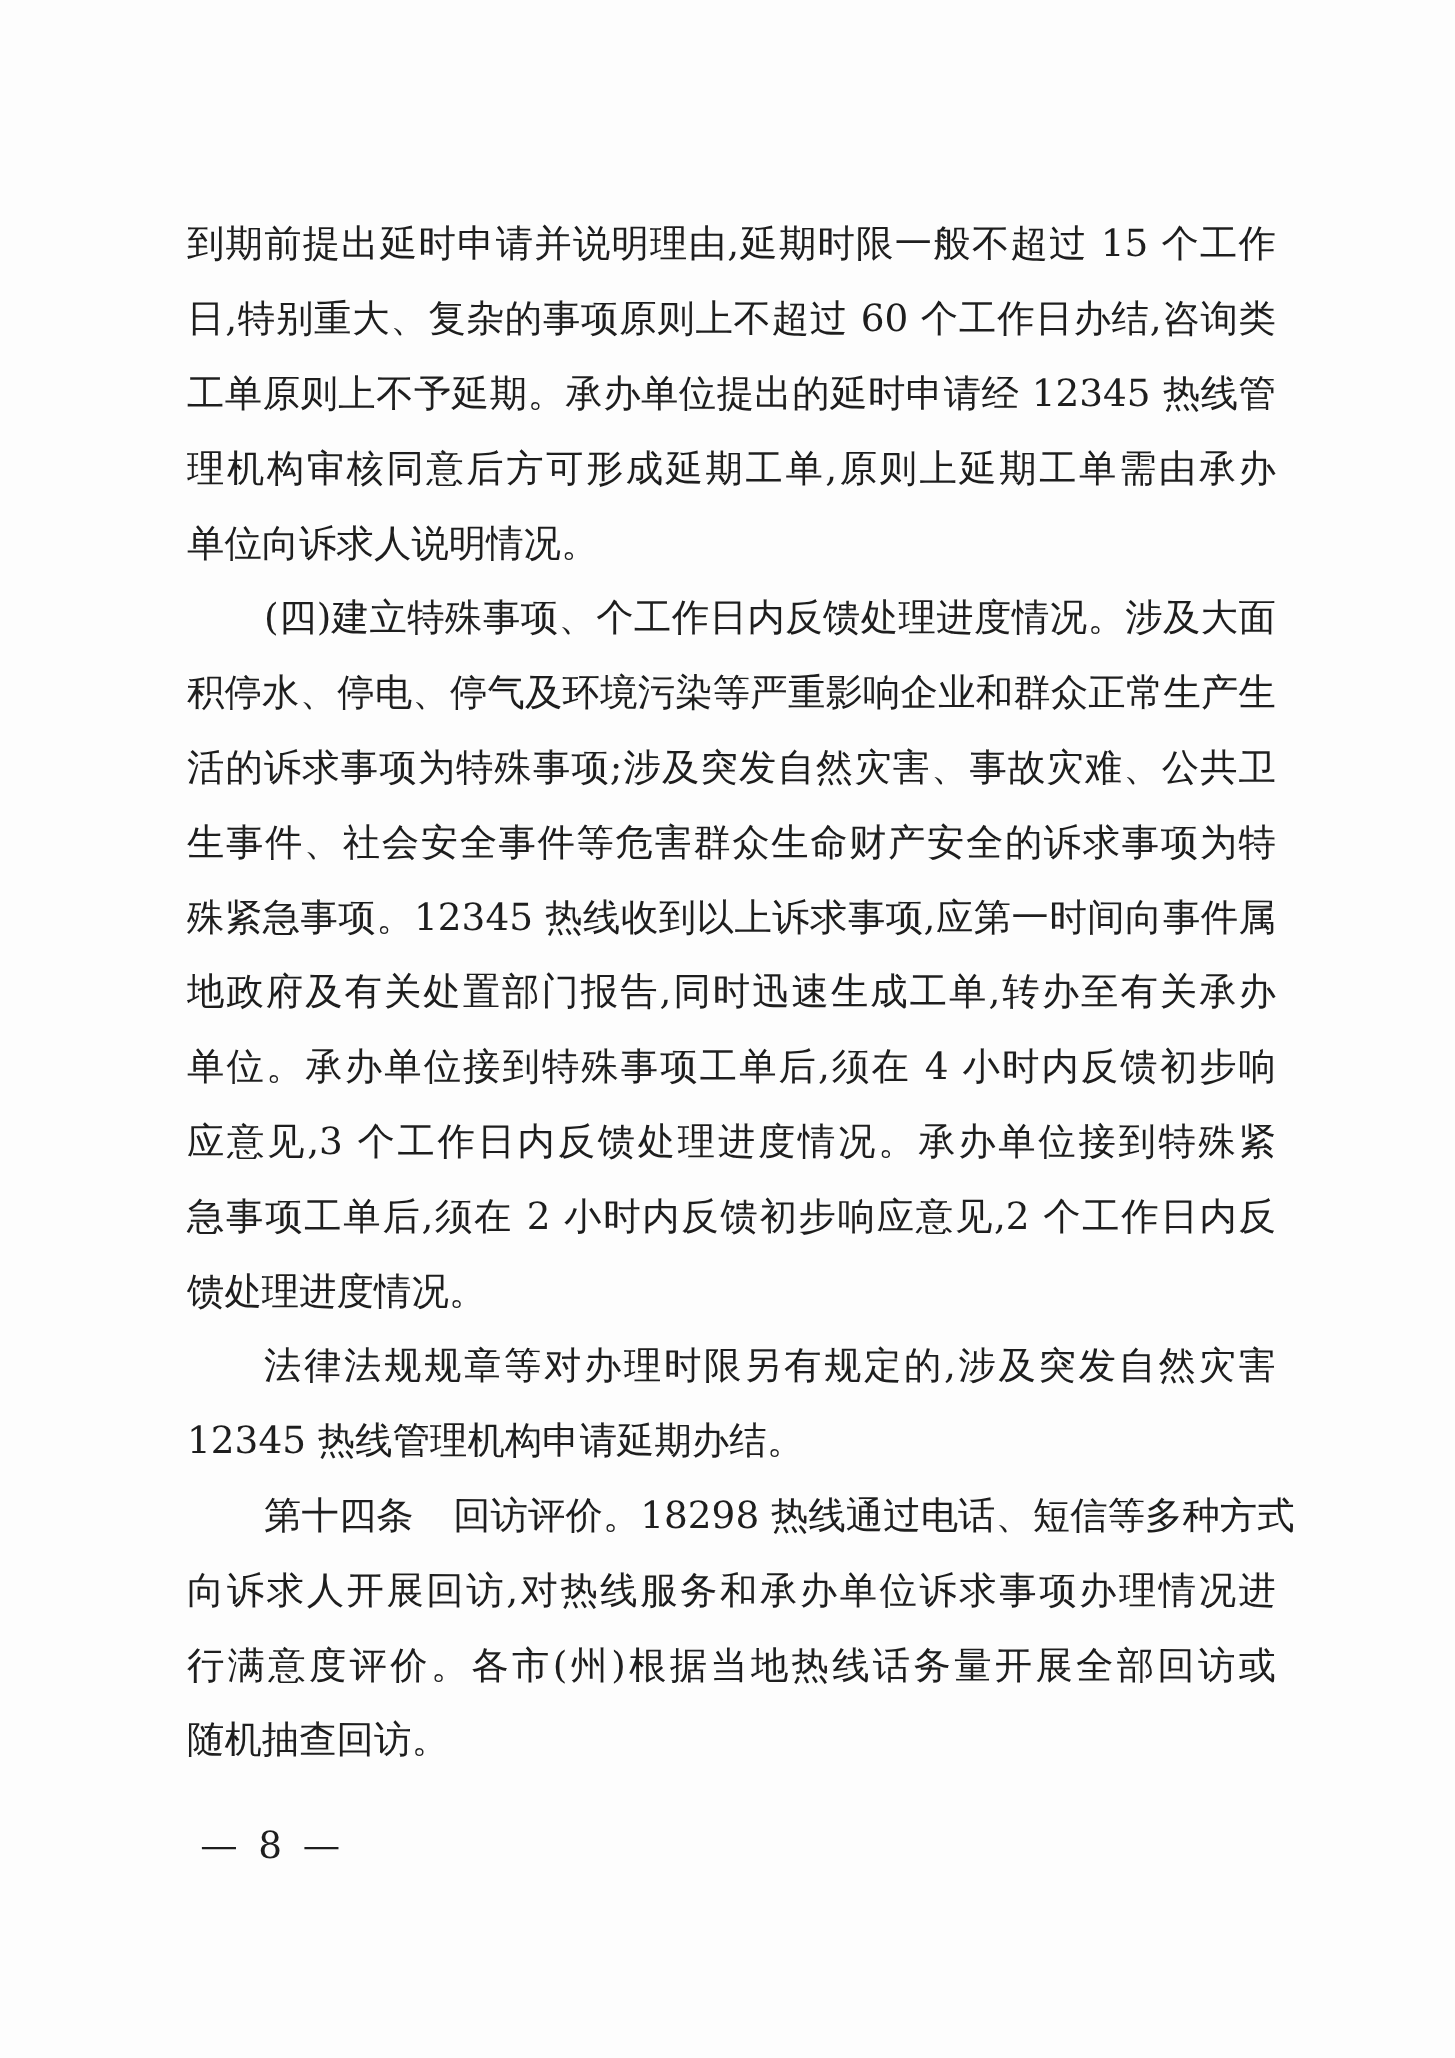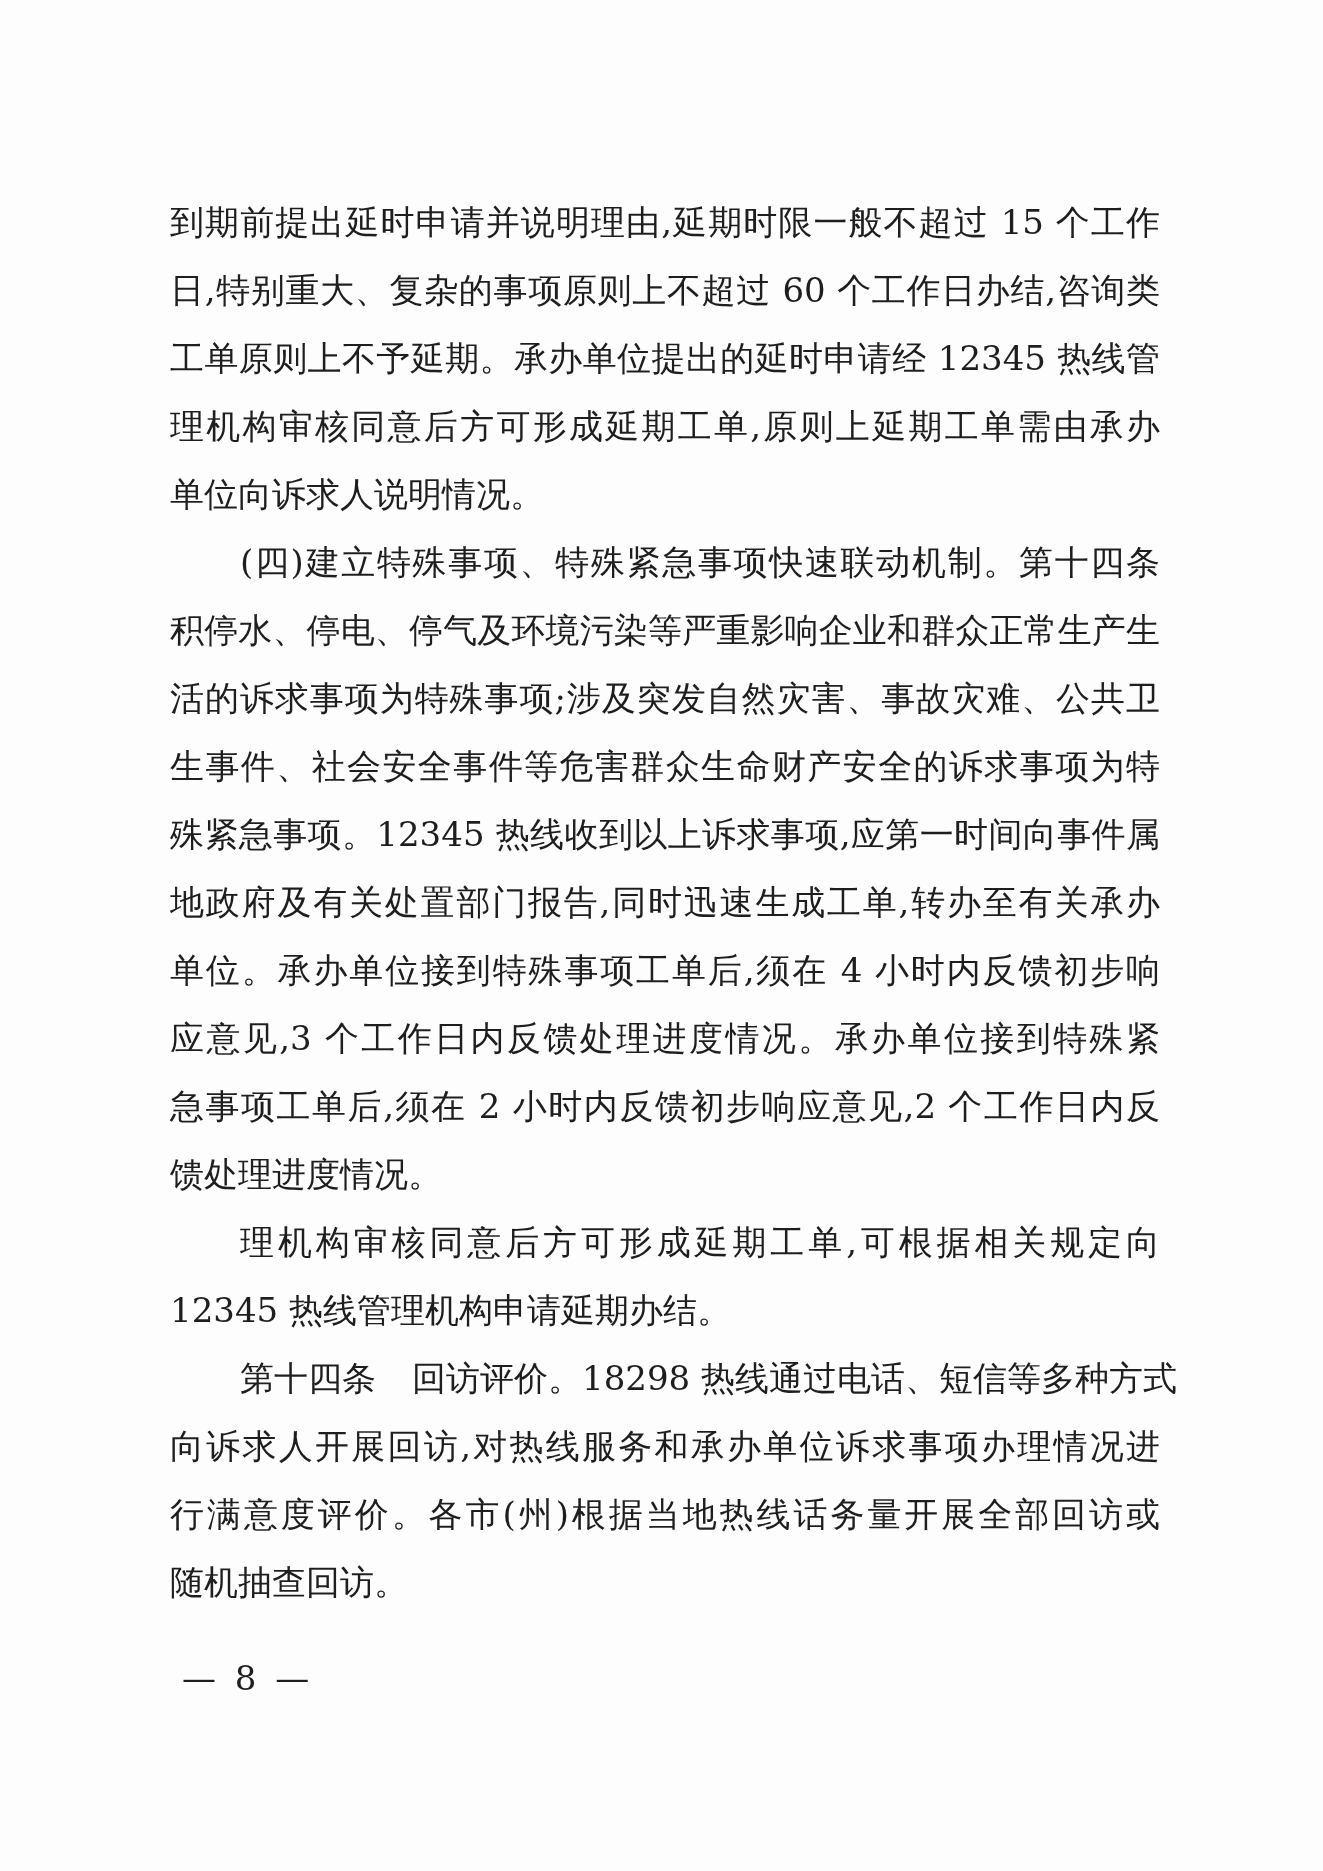--- a/index.html
+++ b/index.html
@@ -61,31 +61,31 @@
 <body>
 
 <div class="page">
 
   <div class="text-block" id="text-block">
       <div class="line">到期前提出延时申请并说明理由,延期时限一般不超过 15 个工作</div>
       <div class="line">日,特别重大、复杂的事项原则上不超过 60 个工作日办结,咨询类</div>
       <div class="line">工单原则上不予延期。承办单位提出的延时申请经 12345 热线管</div>
       <div class="line">理机构审核同意后方可形成延期工单,原则上延期工单需由承办</div>
       <div class="line end">单位向诉求人说明情况。</div>
-      <div class="line indent">(四)建立特殊事项、特殊紧急事项快速联动机制。第十四条</div>
+      <div class="line indent">(四)建立特殊事项、个工作日内反馈处理进度情况。涉及大面</div>
       <div class="line">积停水、停电、停气及环境污染等严重影响企业和群众正常生产生</div>
       <div class="line">活的诉求事项为特殊事项;涉及突发自然灾害、事故灾难、公共卫</div>
       <div class="line">生事件、社会安全事件等危害群众生命财产安全的诉求事项为特</div>
       <div class="line">殊紧急事项。12345 热线收到以上诉求事项,应第一时间向事件属</div>
       <div class="line">地政府及有关处置部门报告,同时迅速生成工单,转办至有关承办</div>
       <div class="line">单位。承办单位接到特殊事项工单后,须在 4 小时内反馈初步响</div>
       <div class="line">应意见,3 个工作日内反馈处理进度情况。承办单位接到特殊紧</div>
       <div class="line">急事项工单后,须在 2 小时内反馈初步响应意见,2 个工作日内反</div>
       <div class="line end">馈处理进度情况。</div>
-      <div class="line indent">理机构审核同意后方可形成延期工单,可根据相关规定向</div>
+      <div class="line indent">法律法规规章等对办理时限另有规定的,涉及突发自然灾害</div>
       <div class="line end">12345 热线管理机构申请延期办结。</div>
       <div class="line indent"><span class="heading-bold">第十四条</span><span class="heading-gap"></span><span>回访评价。18298 热线通过电话、短信等多种方式</span></div>
       <div class="line">向诉求人开展回访,对热线服务和承办单位诉求事项办理情况进</div>
       <div class="line">行满意度评价。各市(州)根据当地热线话务量开展全部回访或</div>
       <div class="line end">随机抽查回访。</div>
     </div>
 
   <div class="footer">— 8 —</div>
 
 </div>

